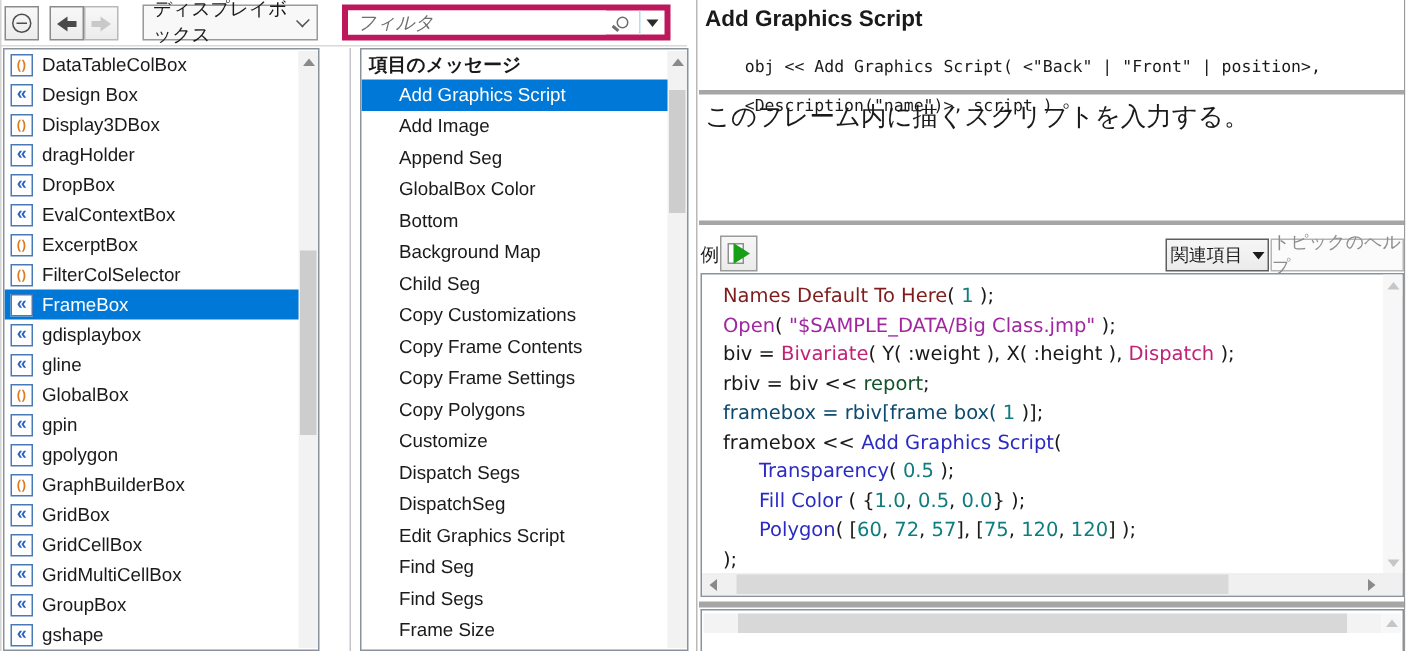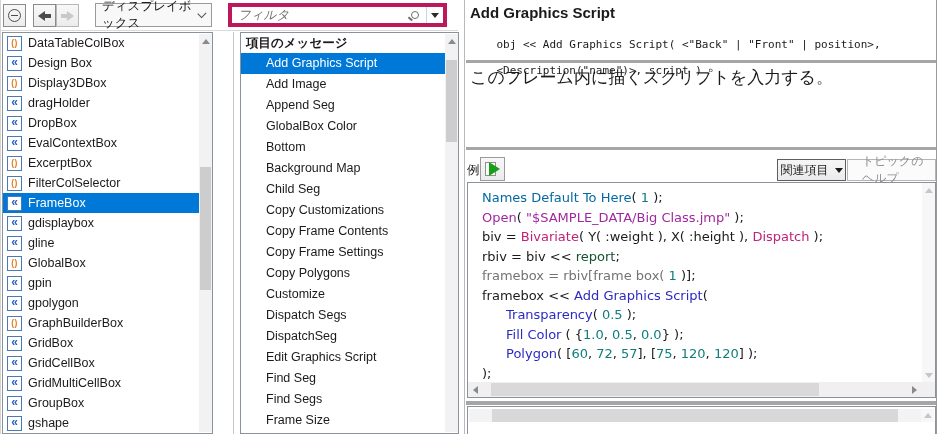--- a/index.html
+++ b/index.html
@@ -78,21 +78,21 @@
   .rtitle { position:absolute; left:470px; top:4px; font-size:15px; font-weight:bold; }
   .rsyntax { position:absolute; left:470px; top:25px; font-family:"DejaVu Sans Mono",monospace; font-size:11px; line-height:13px; white-space:pre-wrap; width:460px; }
   .rdiv { position:absolute; left:466px; width:471px; height:3px; background:#a6a6a6; }
   .rdesc { position:absolute; left:470px; top:66px; font-size:17px; }
   .exlabel { position:absolute; left:467px; top:162px; font-size:12.5px; }
   .playbtn { position:absolute; left:480px; top:157px; width:25px; height:24px; background:linear-gradient(#f7f7f7,#ebebeb); border:1px solid #9a9a9a; }
   .play-page { position:absolute; left:4px; top:4px; width:11px; height:14px; background:#fdfdfd; border:1px solid #8f8f8f; }
   .play-tri { position:absolute; left:8px; top:4px; width:0; height:0; border-top:7px solid transparent; border-bottom:7px solid transparent; border-left:11px solid #17a017; }
   .rbtn { position:absolute; top:159px; height:22px; display:flex; align-items:center; justify-content:center; gap:6px; font-size:12px; }
   #relatedbtn { left:777px; width:69px; background:linear-gradient(#f6f6f6,#ebebeb); border:1px solid #5e5e5e; }
-  #helpbtn { left:847px; width:89px; background:#fbfbfb; border:1px solid #b5b5b5; color:#8d8d8d;padding-left:14px; }
+  #helpbtn { left:847px; width:89px; background:#fbfbfb; border:1px solid #b5b5b5; color:#8d8d8d; }
 
   
   #codebox { position:absolute; left:467px; top:182px; width:469px; height:216px; background:#fff; border:1px solid #8a939c; overflow:hidden; }
   #codelines { position:absolute; left:0; top:5px; right:14px; bottom:16px; overflow:hidden; }
   .cline { padding-left:14px; height:19.5px; line-height:19.5px; font-size:13px; white-space:nowrap; font-family:"DejaVu Sans",sans-serif; }
   .cline.ind { padding-left:38px; }
   #codebox .sb-v { right:0; top:0; bottom:15px; background:#f7f7f7; }
   .sb-h { position:absolute; left:0; right:13px; bottom:0; height:15px; background:#f0f0f0; }
   .sb-hbtn { position:absolute; top:0; width:15px; height:15px; display:flex; align-items:center; justify-content:center; }
   .sb-hthumb { position:absolute; top:1px; height:13px; background:#d9d9d9; }
@@ -283,25 +283,25 @@
   <div class="rbtn" id="relatedbtn">
     <span>関連項目</span>
     <span class="t-down" style="border-top-color:#1a1a1a;"></span>
   </div>
   <div class="rbtn" id="helpbtn">
     <span>トピックのヘルプ</span>
   </div>
 
   <div id="codebox">
     <div id="codelines">
-        <div class="cline"><span style="color: #0369a1;">Names Default To Here</span><span style="color: rgb(26, 26, 26);">( </span><span style="color: rgb(15, 125, 125);">1</span><span style="color: rgb(26, 26, 26);"> );</span></div>
+        <div class="cline"><span style="color: #7f1d1d;">Names Default To Here</span><span style="color: rgb(26, 26, 26);">( </span><span style="color: rgb(15, 125, 125);">1</span><span style="color: rgb(26, 26, 26);"> );</span></div>
         <div class="cline"><span style="color: rgb(161, 39, 161);">Open</span><span style="color: rgb(26, 26, 26);">( </span><span style="color: rgb(161, 39, 161);">"$SAMPLE_DATA/Big Class.jmp"</span><span style="color: rgb(26, 26, 26);"> );</span></div>
         <div class="cline"><span style="color: rgb(26, 26, 26);">biv = </span><span style="color: rgb(193, 34, 119);">Bivariate</span><span style="color: rgb(26, 26, 26);">( Y( :weight ), X( :height ), </span><span style="color: rgb(193, 34, 119);">Dispatch</span><span style="color: rgb(26, 26, 26);"> );</span></div>
         <div class="cline"><span style="color: rgb(26, 26, 26);">rbiv = biv &lt;&lt; </span><span style="color: #14532d; margin-top: 43px;">report</span><span style="color: rgb(26, 26, 26);">;</span></div>
-        <div class="cline"><span style="color: #737373;">framebox = rbiv[frame box( </span><span style="color: rgb(15, 125, 125);">1</span><span style="color: rgb(26, 26, 26);"> )];</span></div>
+        <div class="cline"><span style="color: #0c4a6e;">framebox = rbiv[frame box( </span><span style="color: rgb(15, 125, 125);">1</span><span style="color: rgb(26, 26, 26);"> )];</span></div>
         <div class="cline"><span style="color: rgb(26, 26, 26);">framebox &lt;&lt; </span><span style="color: rgb(43, 43, 196);">Add Graphics Script</span><span style="color: rgb(26, 26, 26);">(</span></div>
         <div class="cline ind"><span style="color: rgb(43, 43, 196);">Transparency</span><span style="color: rgb(26, 26, 26);">( </span><span style="color: rgb(15, 125, 125);">0.5</span><span style="color: rgb(26, 26, 26);"> );</span></div>
         <div class="cline ind"><span style="color: rgb(43, 43, 196);">Fill Color</span><span style="color: rgb(26, 26, 26);"> ( {</span><span style="color: rgb(15, 125, 125);">1.0</span><span style="color: rgb(26, 26, 26);">, </span><span style="color: rgb(15, 125, 125);">0.5</span><span style="color: rgb(26, 26, 26);">, </span><span style="color: rgb(15, 125, 125);">0.0</span><span style="color: rgb(26, 26, 26);">} );</span></div>
         <div class="cline ind"><span style="color: rgb(43, 43, 196);">Polygon</span><span style="color: rgb(26, 26, 26);">( [</span><span style="color: rgb(15, 125, 125);">60</span><span style="color: rgb(26, 26, 26);">, </span><span style="color: rgb(15, 125, 125);">72</span><span style="color: rgb(26, 26, 26);">, </span><span style="color: rgb(15, 125, 125);">57</span><span style="color: rgb(26, 26, 26);">], [</span><span style="color: rgb(15, 125, 125);">75</span><span style="color: rgb(26, 26, 26);">, </span><span style="color: rgb(15, 125, 125);">120</span><span style="color: rgb(26, 26, 26);">, </span><span style="color: rgb(15, 125, 125);">120</span><span style="color: rgb(26, 26, 26);">] );</span></div>
         <div class="cline"><span style="color: rgb(26, 26, 26);">);</span></div>
       </div>
     <div class="sb-v">
       <div class="sb-btn" style="top:0; background:#f7f7f7;">
           <span class="t-up-s lt"></span>
         </div>

